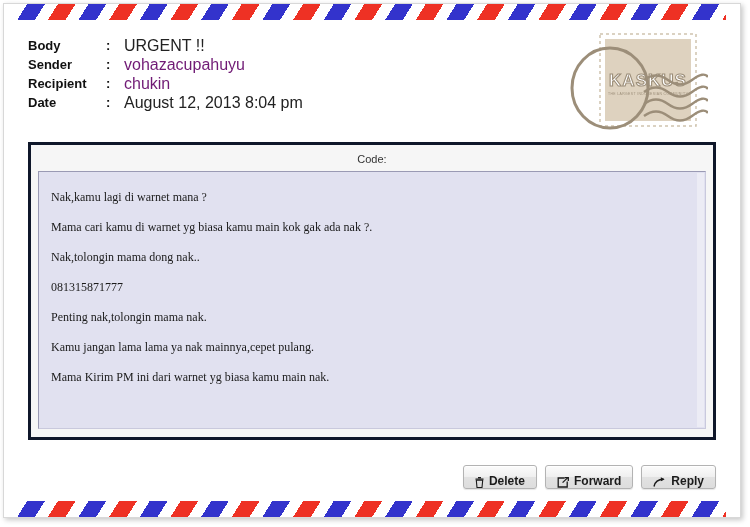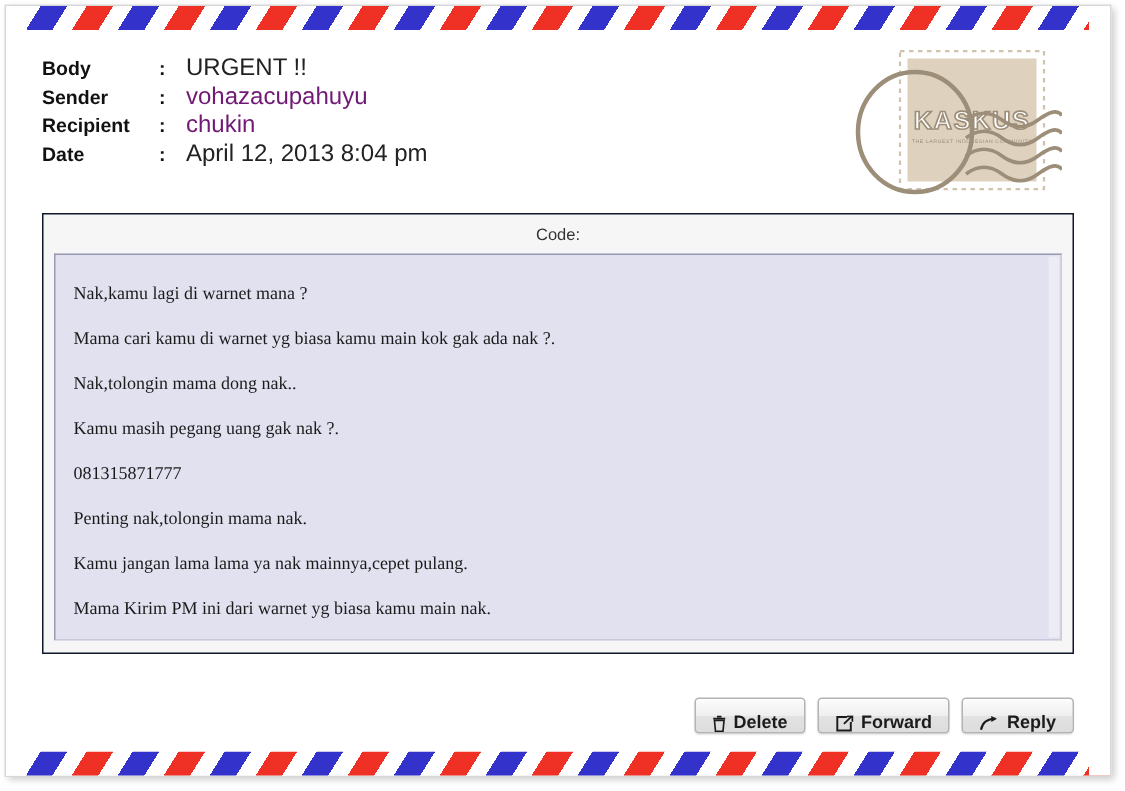--- a/index.html
+++ b/index.html
@@ -104,21 +104,21 @@
     height: 108px;
   }
 
   
   .code-panel {
     position: absolute;
     left: 10px;
     top: 122px;
     right: 10px;
     background: #f6f6f6;
-    border: 1px solid #0f172a;
+    border: 3px solid #0f172a;
     box-sizing: border-box;
     padding: 6px 7px 8px 7px;
   }
   .code-title {
     text-align: center;
     font-size: 11px;
     color: #333333;
     padding: 2px 0 6px 0;
   }
   .code-box {
@@ -203,21 +203,21 @@
 
       <div class="meta-row">
         <span class="meta-label">Recipient</span>
         <span class="meta-colon">:</span>
         <a class="meta-value link" href="#" style="text-decoration:none">chukin</a>
       </div>
 
       <div class="meta-row">
         <span class="meta-label">Date</span>
         <span class="meta-colon">:</span>
-        <span class="meta-value">April 12, 2013 8:04 pm</span>
+        <span class="meta-value">August 12, 2013 8:04 pm</span>
       </div>
 
     </div>
 
     <div class="stamp-area">
       <svg width="160" height="108" viewBox="0 0 160 108">
 
         <rect x="52" y="6" width="96" height="92" fill="#ffffff" stroke="#cfc3ae" stroke-width="1.5" stroke-dasharray="3 3"></rect>
         <rect x="57" y="11" width="86" height="82" fill="#ded2bf"></rect>
 
@@ -234,21 +234,20 @@
         </g>
       </svg>
     </div>
 
     <div class="code-panel">
       <div class="code-title">Code:</div>
       <div class="code-box">
         <div class="code-line">Nak,kamu lagi di warnet mana ?</div>
         <div class="code-line">Mama cari kamu di warnet yg biasa kamu main kok gak ada nak ?.</div>
         <div class="code-line">Nak,tolongin mama dong nak..</div>
-        <div class="code-line">Kamu masih pegang uang gak nak ?.</div>
         <div class="code-line">081315871777</div>
         <div class="code-line">Penting nak,tolongin mama nak.</div>
         <div class="code-line">Kamu jangan lama lama ya nak mainnya,cepet pulang.</div>
         <div class="code-line">Mama Kirim PM ini dari warnet yg biasa kamu main nak.</div>
         <div class="code-scroll"></div>
       </div>
     </div>
 
     <div class="actions">
 

